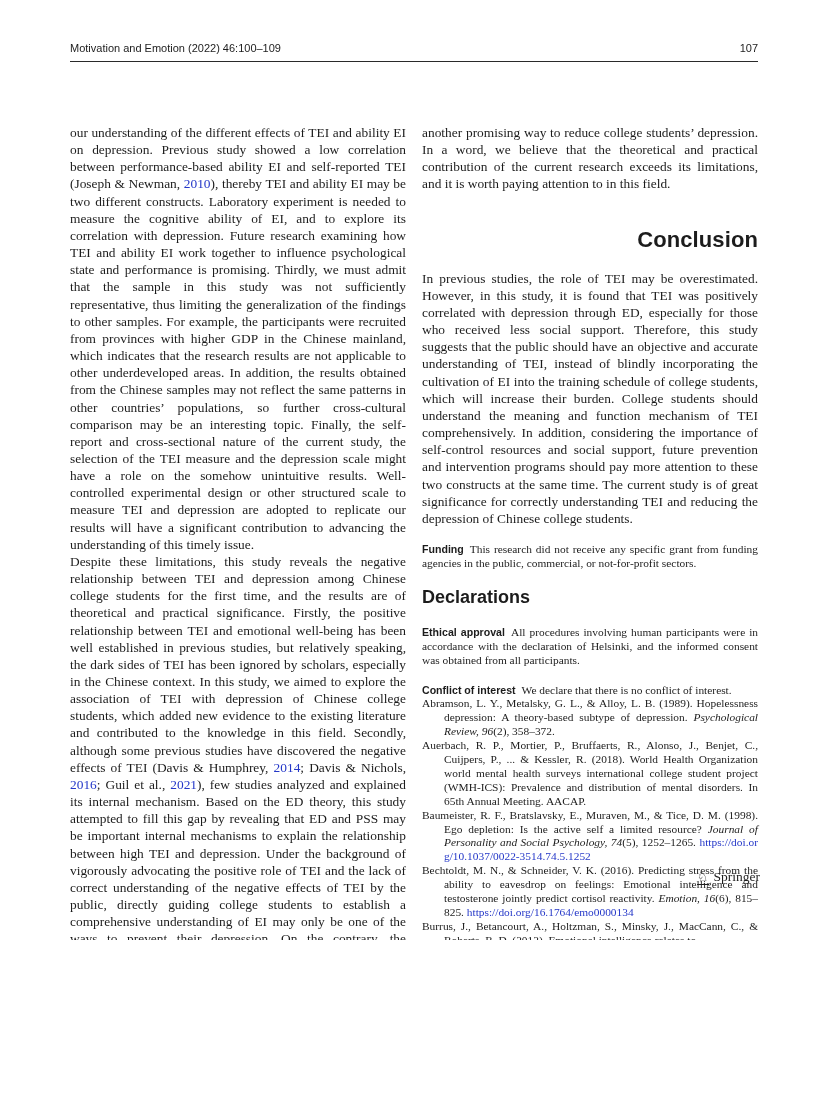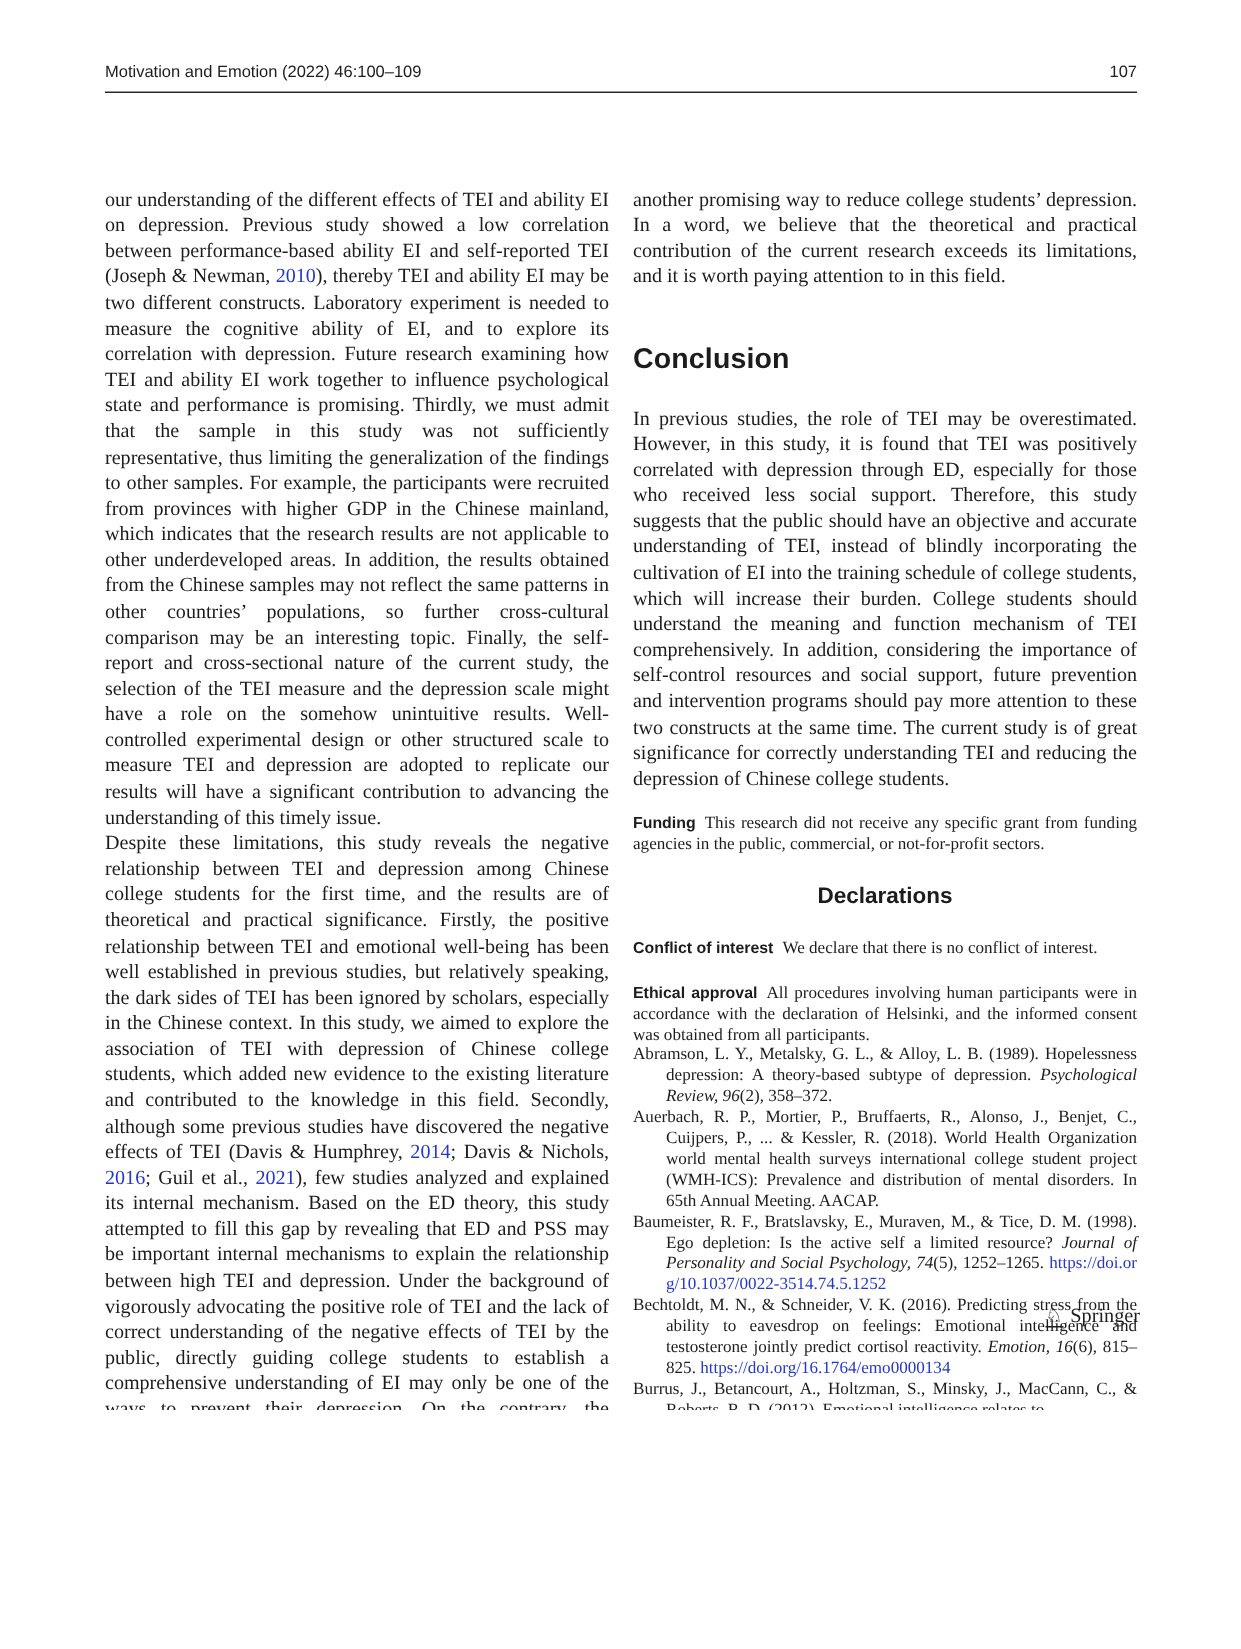--- a/index.html
+++ b/index.html
@@ -33,31 +33,31 @@
   .col {
     width: 336px;
     font-size: 13.4px; line-height: 17.15px;
     text-align: justify;
   }
   .body-para { text-align: justify; }
   .seg-link { color: var(--link); }
   .seg-i { font-style: italic; }
   h2.sec-heading {
     font-family: "Liberation Sans", sans-serif;
-    font-weight: bold; font-size: 19px; line-height: 18px;
-    text-align: left;
+    font-weight: bold; font-size: 22px; line-height: 18px;
+    text-align: right;
     margin: 23px 0 21px 0;
     letter-spacing: 0.1px;
   }
   h2.h-conclusion { margin-top: 38px; }
   h2.h-references { margin-top: 42px; margin-bottom: 20px; }
   h3.decl-heading {
     font-family: "Liberation Sans", sans-serif;
-    font-weight: bold; font-size: 15px; line-height: 15px;
-    text-align: center;
+    font-weight: bold; font-size: 18px; line-height: 15px;
+    text-align: left;
     margin: 19px 0 21px 0;
   }
   .backmatter {
     font-size: 11.4px; line-height: 13.9px;
     text-align: justify;
     margin-top: 16px;
   }
   .backmatter .bm-label {
     font-family: "Liberation Sans", sans-serif;
     font-weight: bold; font-size: 10.6px;
@@ -105,23 +105,23 @@
     <div class="col">
       <p class="body-para"><span>another promising way to reduce college students’ depression. In a word, we believe that the theoretical and practical contribution of the current research exceeds its limitations, and it is worth paying attention to in this field.</span></p>
 
       <h2 class="sec-heading h-conclusion">Conclusion</h2>
       <p class="body-para"><span>In previous studies, the role of TEI may be overestimated. However, in this study, it is found that TEI was positively correlated with depression through ED, especially for those who received less social support. Therefore, this study suggests that the public should have an objective and accurate understanding of TEI, instead of blindly incorporating the cultivation of EI into the training schedule of college students, which will increase their burden. College students should understand the meaning and function mechanism of TEI comprehensively. In addition, considering the importance of self-control resources and social support, future prevention and intervention programs should pay more attention to these two constructs at the same time. The current study is of great significance for correctly understanding TEI and reducing the depression of Chinese college students.</span></p>
 
       <p class="backmatter"><span class="bm-label">Funding</span><span>This research did not receive any specific grant from funding agencies in the public, commercial, or not-for-profit sectors.</span></p>
 
       <h3 class="decl-heading">Declarations</h3>
 
+      <p class="backmatter"><span class="bm-label">Ethical approval</span><span>All procedures involving human participants were in accordance with the declaration of Helsinki, and the informed consent was obtained from all participants.</span></p>
+
       <p class="backmatter"><span class="bm-label">Conflict of interest</span><span>We declare that there is no conflict of interest.</span></p>
-
-      <p class="backmatter"><span class="bm-label">Ethical approval</span><span>All procedures involving human participants were in accordance with the declaration of Helsinki, and the informed consent was obtained from all participants.</span></p>
 
 
       <div class="ref-list">
           <div class="ref-entry"><span>Abramson, L. Y., Metalsky, G. L., &amp; Alloy, L. B. (1989). Hopelessness depression: A theory-based subtype of depression. </span><span class="seg-i">Psychological Review, 96</span><span>(2), 358–372.</span></div>
           <div class="ref-entry"><span>Auerbach, R. P., Mortier, P., Bruffaerts, R., Alonso, J., Benjet, C., Cuijpers, P., ... &amp; Kessler, R. (2018). World Health Organization world mental health surveys international college student project (WMH-ICS): Prevalence and distribution of mental disorders. In 65th Annual Meeting. AACAP.</span></div>
           <div class="ref-entry"><span>Baumeister, R. F., Bratslavsky, E., Muraven, M., &amp; Tice, D. M. (1998). Ego depletion: Is the active self a limited resource? </span><span class="seg-i">Journal of Personality and Social Psychology, 74</span><span>(5), 1252–1265. </span><span class="seg-link">https://doi.org/10.1037/0022-3514.74.5.1252</span></div>
           <div class="ref-entry"><span>Bechtoldt, M. N., &amp; Schneider, V. K. (2016). Predicting stress from the ability to eavesdrop on feelings: Emotional intelligence and testosterone jointly predict cortisol reactivity. </span><span class="seg-i">Emotion, 16</span><span>(6), 815–825. </span><span class="seg-link">https://doi.org/16.1764/emo0000134</span></div>
           <div class="ref-entry"><span>Burrus, J., Betancourt, A., Holtzman, S., Minsky, J., MacCann, C., &amp; Roberts, R. D. (2012). Emotional intelligence relates to</span></div>
         </div>
     </div>

